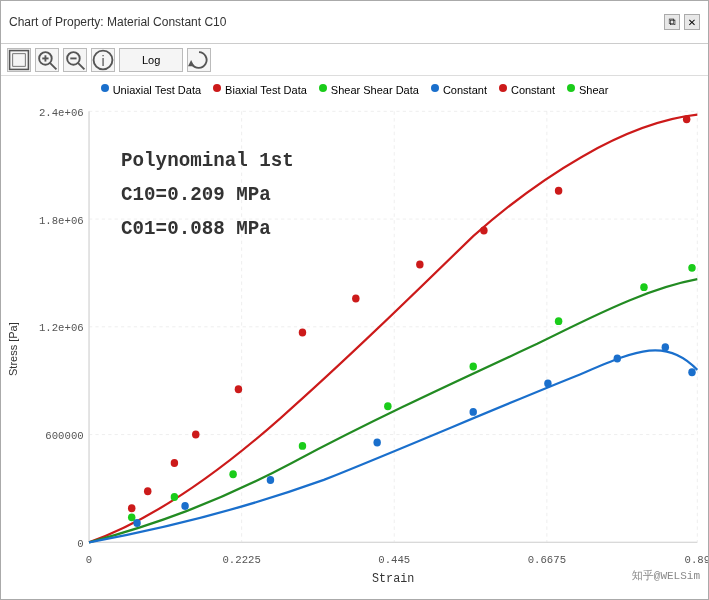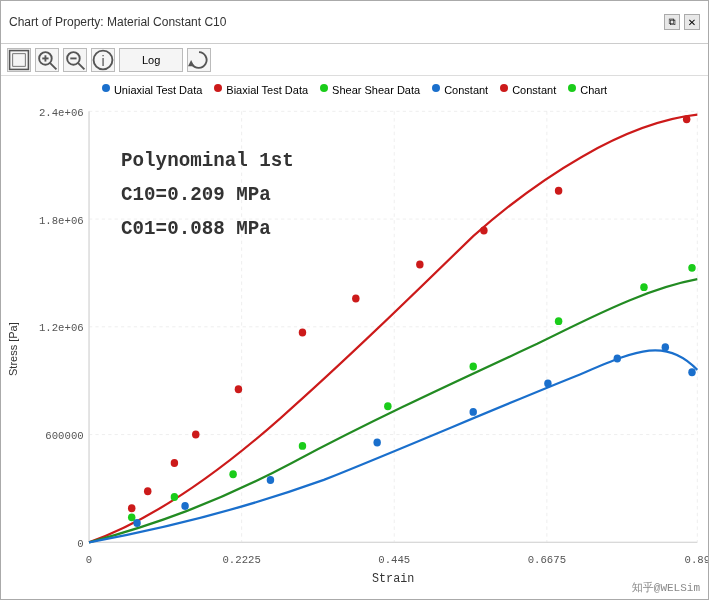--- a/index.html
+++ b/index.html
@@ -208,21 +208,21 @@
       <div class="legend-item">
         <div class="legend-dot" style="background:#1a6fcc;"></div>
         <span>Constant</span>
       </div>
       <div class="legend-item">
         <div class="legend-dot" style="background:#cc1a1a;"></div>
         <span>Constant</span>
       </div>
       <div class="legend-item">
         <div class="legend-dot" style="background:#1acc1a;"></div>
-        <span>Chart</span>
+        <span>Shear</span>
       </div>
     </div>
 
     <div class="chart-content">
       <div class="y-axis-label">Stress [Pa]</div>
       <div class="chart-inner" style="position:relative; flex:1;">
         <svg id="chart-svg" xmlns="http://www.w3.org/2000/svg" style="position:absolute;top:0;left:0;width:100%;height:100%;" viewBox="0 0 640 440" preserveAspectRatio="none">
 
           <line x1="60" y1="10" x2="60" y2="390" stroke="#ccc" stroke-width="1"></line>
           <line x1="60" y1="390" x2="630" y2="390" stroke="#ccc" stroke-width="1"></line>
@@ -291,17 +291,17 @@
           <circle cx="490" cy="250" r="3.5" fill="#1a6fcc"></circle>
           <circle cx="555" cy="228" r="3.5" fill="#1a6fcc"></circle>
           <circle cx="600" cy="218" r="3.5" fill="#1a6fcc"></circle>
           <circle cx="625" cy="240" r="3.5" fill="#1a6fcc"></circle>
 
           <text x="90" y="58" font-size="18" font-weight="bold" fill="#333">Polynominal 1st</text>
           <text x="90" y="88" font-size="18" font-weight="bold" fill="#333">C10=0.209 MPa</text>
           <text x="90" y="118" font-size="18" font-weight="bold" fill="#333">C01=0.088 MPa</text>
         </svg>
 
-        <div class="watermark" style="position:absolute;bottom:4px;right:8px;font-size:11px;color:#888;">知乎@WELSim</div>
+        <div class="watermark" style="position:absolute;bottom:16px;right:8px;font-size:11px;color:#888;">知乎@WELSim</div>
       </div>
     </div>
   </div>
 </div>
 
 </body></html>

